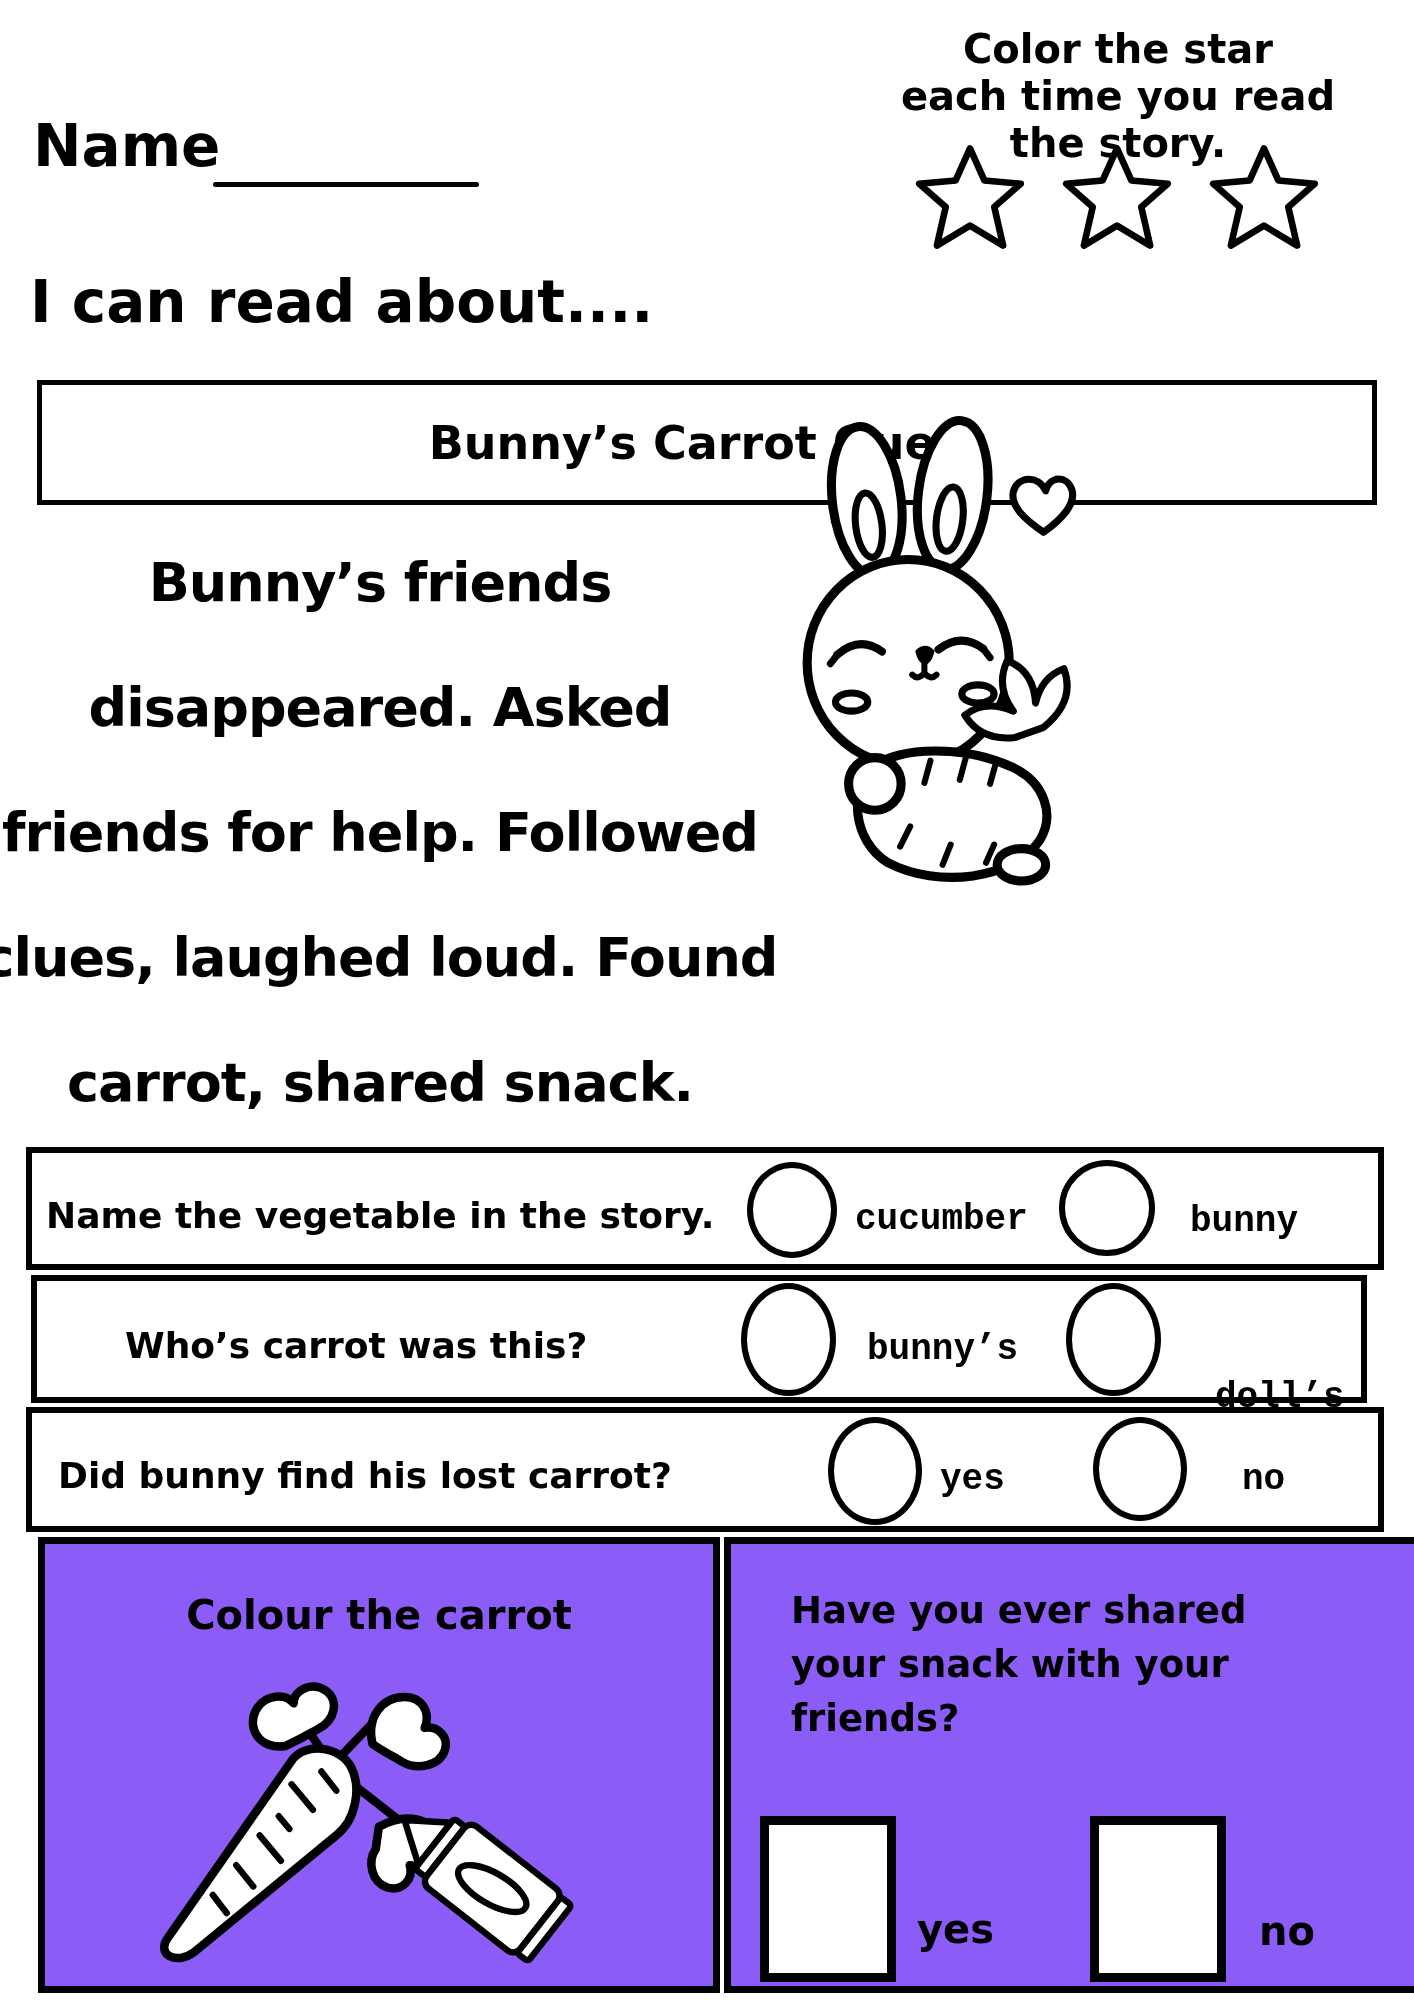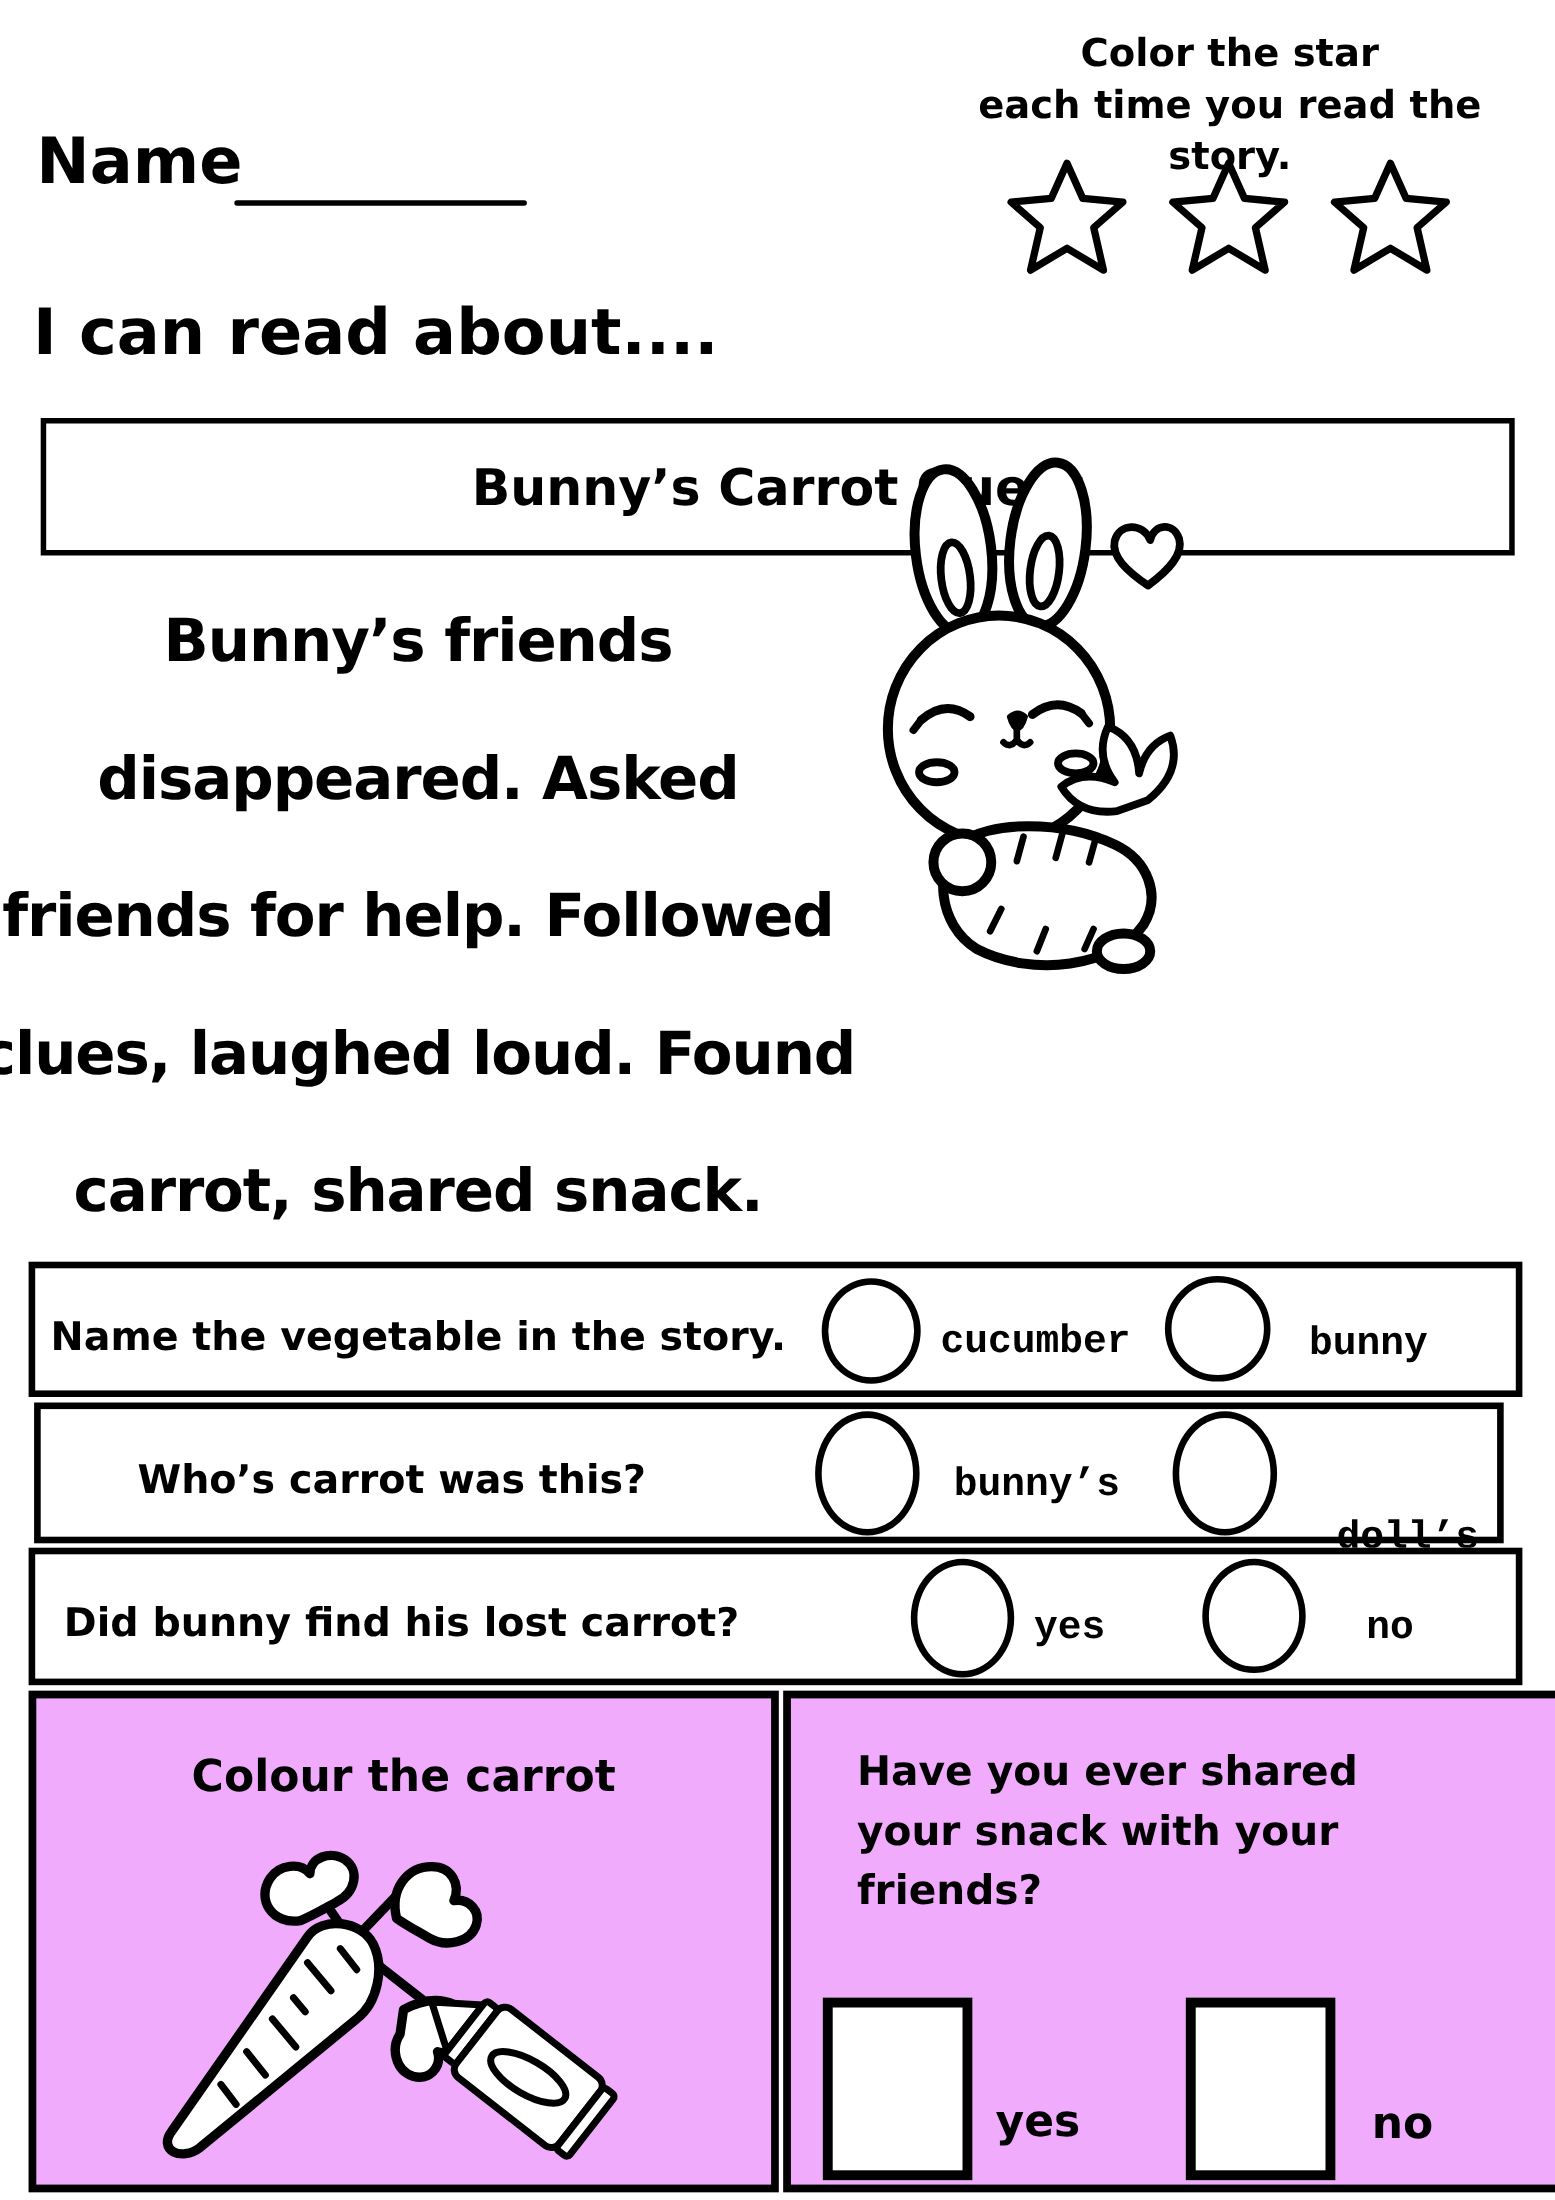--- a/index.html
+++ b/index.html
@@ -7,21 +7,21 @@
     position:relative;width:1414px;height:2000px;background:#fff;
     margin:0 auto;overflow:hidden;
     font-family:"DejaVu Sans","Liberation Sans",sans-serif;
     color:#000;font-weight:bold;
   }
   .abs{position:absolute;}
 
   
   .name-label{left:33px;top:112px;font-size:58px;letter-spacing:0px;}
   .name-line{left:213px;top:182px;width:266px;height:5px;background:#000;border-radius:3px;}
-  .star-instr{left:868px;top:26px;width:500px;text-align:center;font-size:35px;line-height:47px;}
+  .star-instr{left:868px;top:26px;width:500px;text-align:center;font-size:40px;line-height:47px;}
   .stars-row{left:914px;top:144px;display:flex;gap:35px;}
   .star{width:112px;height:106px;}
 
   .read-about{left:30px;top:268px;font-size:58px;}
 
   .title-box{left:37px;top:380px;width:1340px;height:125px;border:5px solid #000;
     box-sizing:border-box;display:flex;align-items:center;justify-content:center;font-size:46px;}
 
   .story{left:15px;top:520px;width:730px;}
   .story-line{height:125px;display:flex;align-items:center;justify-content:center;
@@ -50,21 +50,21 @@
   .q2-c2{left:1029px;top:2px;width:95px;height:113px;}
   .q2-o2{left:1178px;top:48px;margin-top:48px;}
 
   .q3-label{left:26px;top:42px;}
   .q3-c1{left:796px;top:4px;width:94px;height:108px;}
   .q3-o1{left:908px;top:46px;}
   .q3-c2{left:1061px;top:4px;width:94px;height:104px;}
   .q3-o2{left:1210px;top:46px;}
 
   
-  .bottom-box{border:7px solid #000;box-sizing:border-box;background:#f0abfc;}
+  .bottom-box{border:7px solid #000;box-sizing:border-box;background:#8b5cf6;margin-left:12px;}
   .colour-box{left:26px;top:1537px;width:682px;height:456px;}
   .share-box{left:712px;top:1537px;width:804px;height:456px;}
 
   .colour-title{left:0;top:48px;width:100%;text-align:center;font-size:40px;}
   .carrot-art{left:70px;top:104px;width:400px;height:330px;}
   .crayon-wrap{left:330px;top:280px;width:210px;height:110px;transform:rotate(38deg);}
 
   .share-question{left:60px;top:40px;width:505px;font-size:37px;line-height:54px;}
   .share-checkbox{border:9px solid #000;box-sizing:border-box;background:#fff;}
   .cb-yes{left:29px;top:272px;width:136px;height:166px;}

